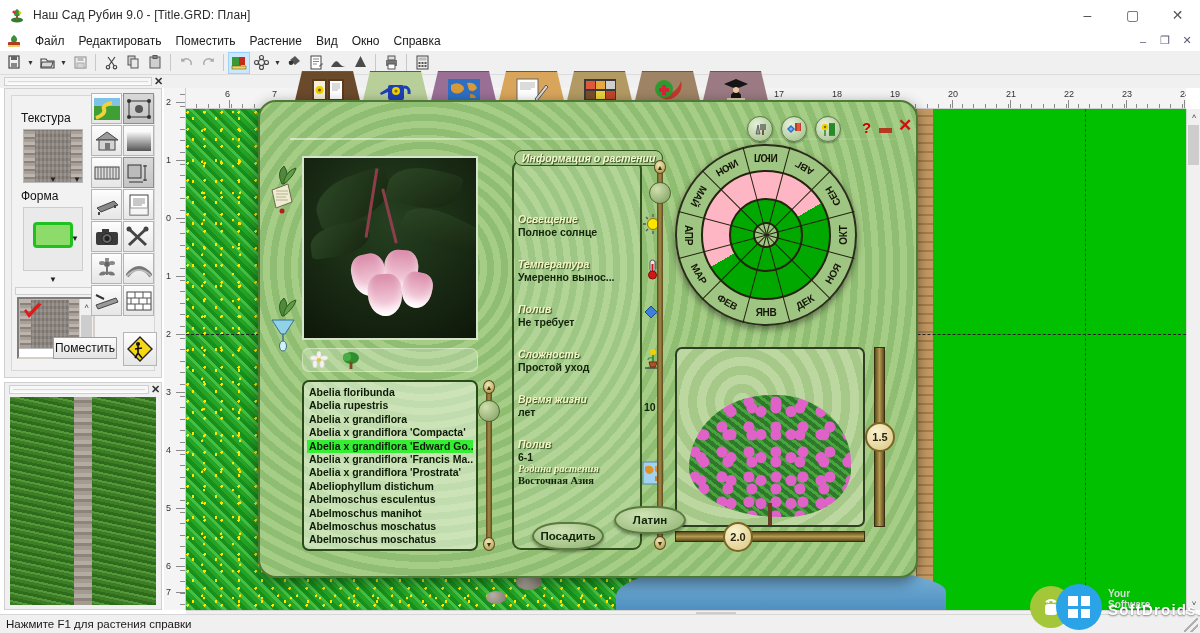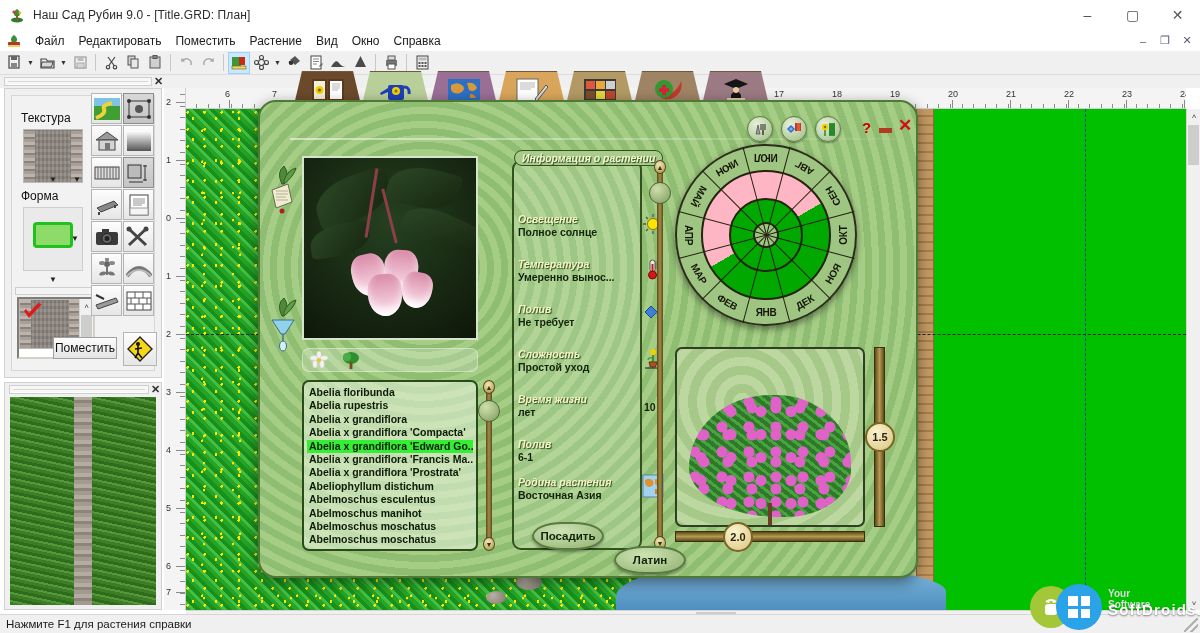--- a/index.html
+++ b/index.html
@@ -1239,21 +1239,21 @@
     </div>
     <div class="info-row" style="top:291px;">
       <div class="info-label">Время жизни</div>
       <div class="info-value">лет</div>
       <span class="info-num">10</span>
     </div>
     <div class="info-row" style="top:336px;">
       <div class="info-label">Полив</div>
       <div class="info-value">6-1</div>
     </div>
-    <div class="info-row" style="top:374px;">
+    <div class="info-row" style="top:361px;font-family:Liberation Serif, serif;">
       <div class="info-label">Родина растения</div>
       <div class="info-value">Восточная Азия</div>
       <span class="info-icon" style="top:-2px;">
         <svg width="22" height="24" viewBox="0 0 22 24">
             <rect x="1" y="1" width="20" height="22" fill="#9fd3ef" stroke="#5a8aa8"></rect>
             <path d="M3 6 Q8 3 11 7 Q13 11 8 13 Q4 13 3 9z" fill="#e0922e"></path>
             <path d="M13 5 Q19 5 19 10 Q16 13 13 10z" fill="#e0922e"></path>
             <path d="M13 15 Q18 15 18 20 L13 20z" fill="#d4812a"></path>
           </svg>
       </span>
@@ -1323,21 +1323,21 @@
     <div class="preview-frame">
       <div class="bush"></div>
       <div class="bush-trunk"></div>
     </div>
     <div class="ruler-v-wood"></div>
     <div class="ruler-h-wood"></div>
     <div class="meas-badge" style="left:605px; top:320px;">1.5</div>
     <div class="meas-badge" style="left:463px; top:420px;">2.0</div>
 
     <div class="act-btn" style="left:272px; top:420px;">Посадить</div>
-    <div class="act-btn" style="left:354px; top:444px;">Латин</div>
+    <div class="act-btn" style="left:354px; top:404px;">Латин</div>
   </div>
 
   <div class="watermark">
     <div class="wm-andro">
       <svg width="24" height="24" viewBox="0 0 24 24">
           <rect x="6" y="9" width="12" height="11" rx="3" fill="#fff"></rect>
           <circle cx="9.5" cy="7" r="1" fill="#fff"></circle>
           <circle cx="14.5" cy="7" r="1" fill="#fff"></circle>
           <path d="M7 7 Q12 3 17 7" stroke="#fff" stroke-width="2" fill="none"></path>
         </svg>

